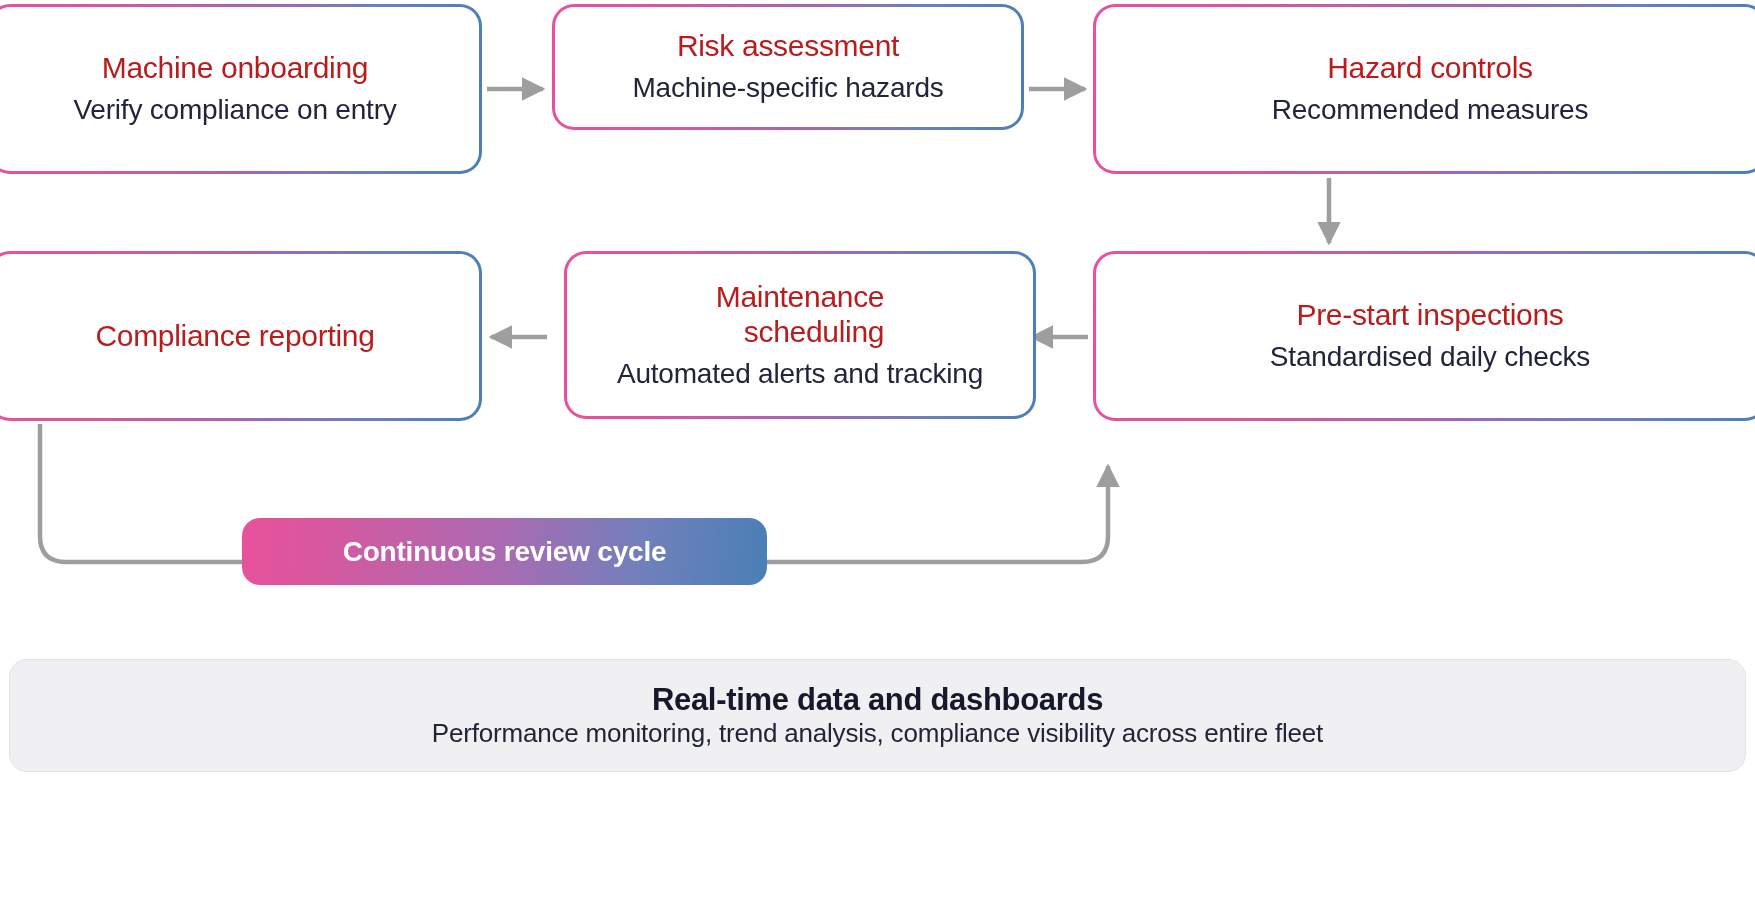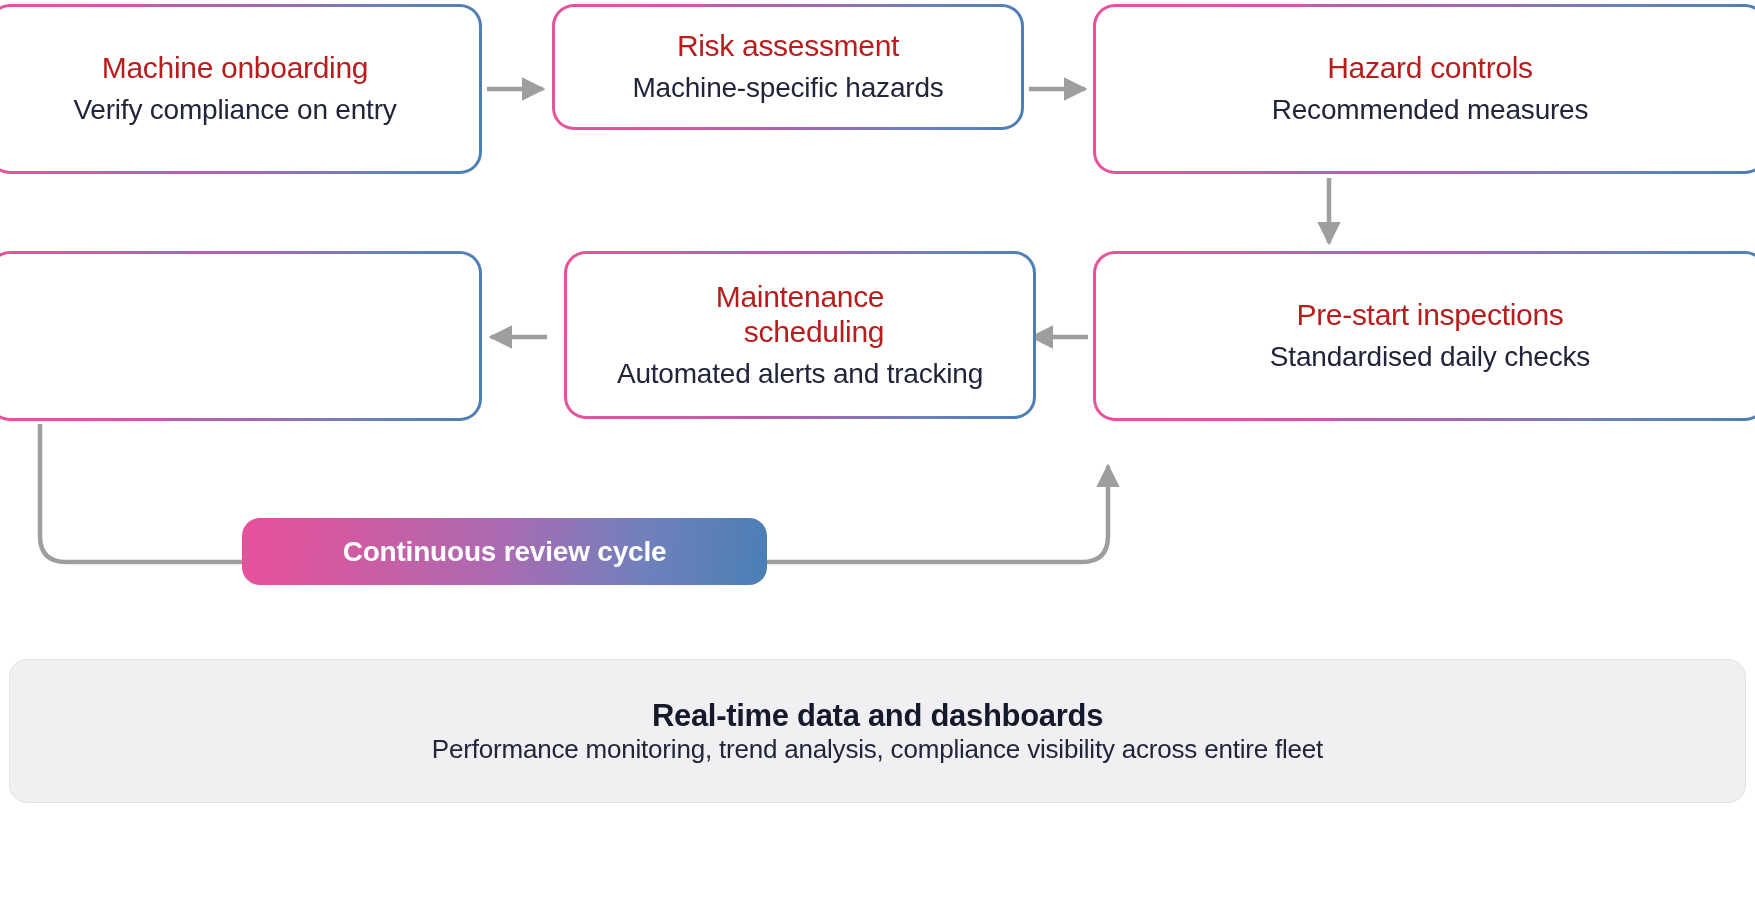--- a/index.html
+++ b/index.html
@@ -96,21 +96,21 @@
     font-weight: bold;
     letter-spacing: -0.2px;
   }
 
   
   #banner {
     position: absolute;
     left: 9px;
     top: 659px;
     width: 1737px;
-    height: 144px;
+    height: 113px;
     border-radius: 18px;
     background: #f0f0f3;
     border: 1.5px solid #e2e2e7;
     display: flex;
     flex-direction: column;
     align-items: center;
     justify-content: center;
     z-index: 2;
   }
   #banner .banner-title {
@@ -199,20 +199,21 @@
   <div class="card" id="card-maintenance">
     <div class="card-inner">
       <div class="card-title">Maintenance
 scheduling</div>
       <div class="card-sub">Automated alerts and tracking</div>
     </div>
   </div>
 
   <div class="card" id="card-compliance">
     <div class="card-inner">
+      <div class="card-title">Compliance reporting</div>
     </div>
   </div>
 
   <div id="cycle-pill">
     <span class="pill-label">Continuous review cycle</span>
   </div>
 
   <div id="banner">
     <div class="banner-title">Real-time data and dashboards</div>
     <div class="banner-sub">Performance monitoring, trend analysis, compliance visibility across entire fleet</div>

